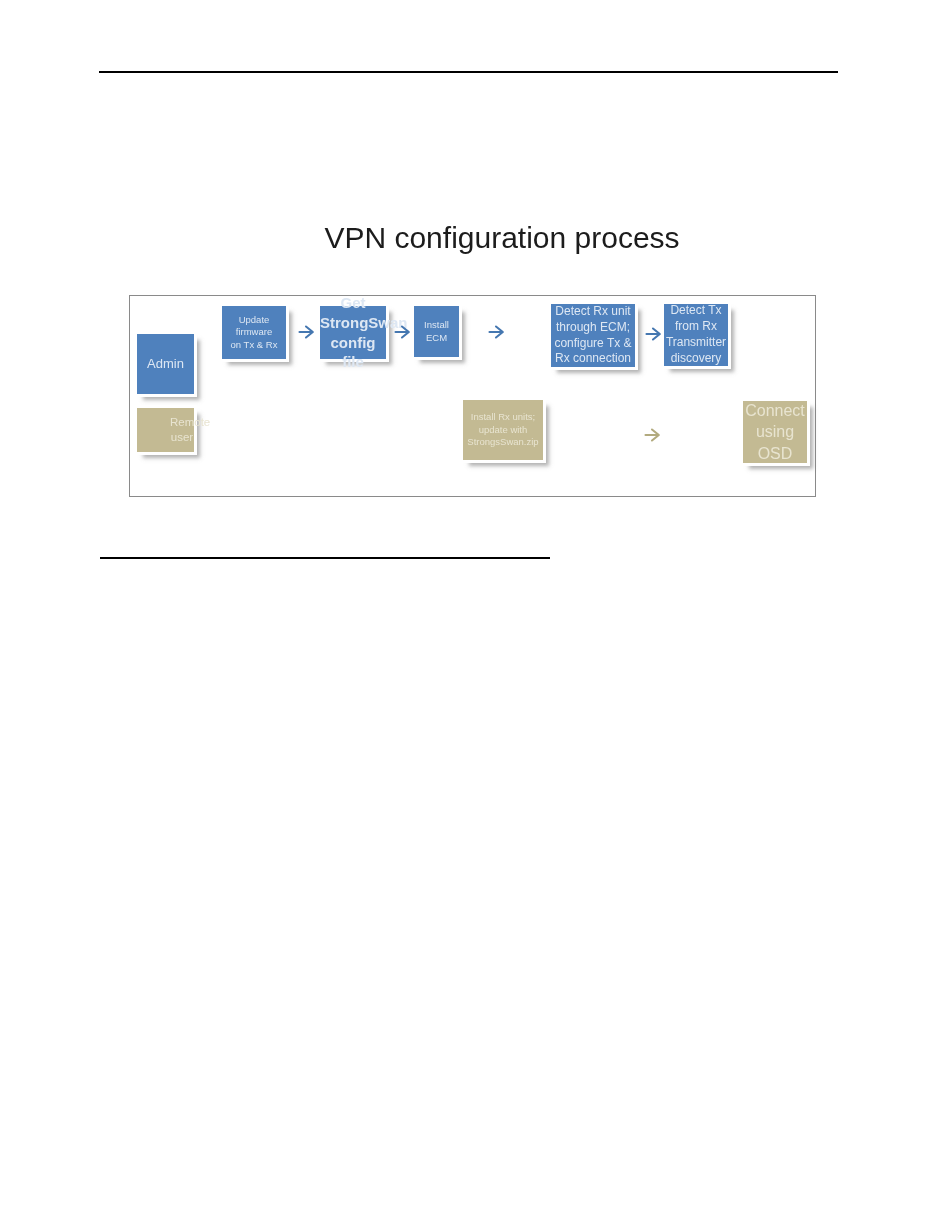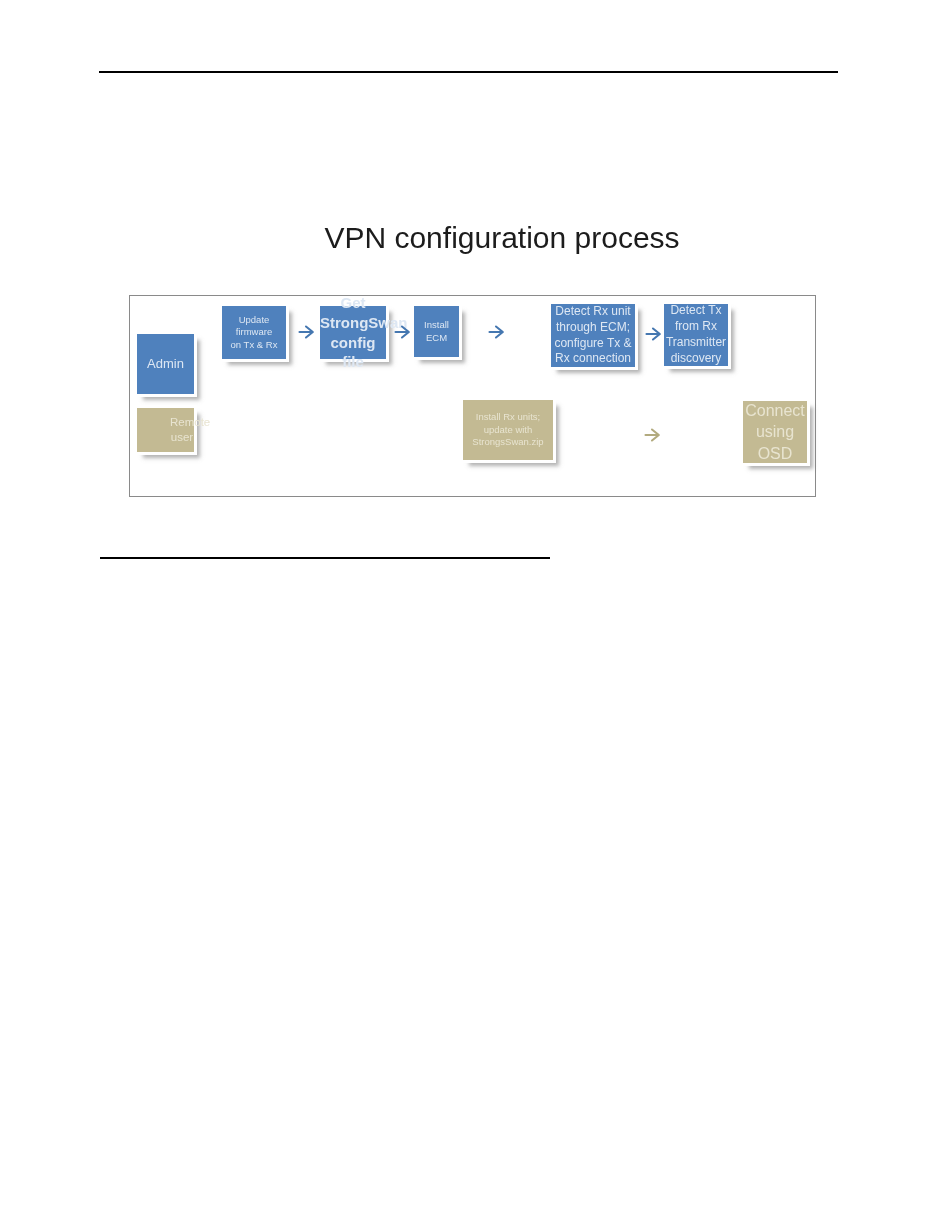--- a/index.html
+++ b/index.html
@@ -49,21 +49,21 @@
   .node-blue { background:var(--node-blue); color:var(--node-blue-text); }
   .node-tan  { background:var(--node-tan);  color:var(--node-tan-text); }
   .node-label { white-space:pre-line; display:block; width:100%; }
   .n-admin        { left:7px;   top:14px;  width:57px; height:60px; font-size:13px;margin-top:24px; }
   .n-update       { left:92px;  top:10px;  width:64px; height:53px; font-size:9.5px; }
   .n-getconfig    { left:190px; top:10px;  width:66px; height:53px; font-size:15px;font-weight:bold; }
   .n-installecm   { left:284px; top:10px;  width:45px; height:51px; font-size:9.5px; }
   .n-detectrx     { left:421px; top:8px;   width:84px; height:63px; font-size:12px; }
   .n-detecttx     { left:534px; top:8px;   width:64px; height:62px; font-size:12px; }
   .n-remoteuser   { left:7px;   top:112px; width:57px; height:44px; font-size:11.5px;padding-left:33px; }
-  .n-installrx    { left:333px; top:104px; width:90px; height:60px; font-size:9.5px; }
+  .n-installrx    { left:333px; top:104px; width:80px; height:60px; font-size:9.5px; }
   .n-connectosd   { left:613px; top:105px; width:64px; height:62px; font-size:16px; }
   .arrow { position:absolute; width:18px; height:16px; }
   .a1 { left:168px; top:28px; }
   .a2 { left:264px; top:28px; }
   .a3 { left:358px; top:28px; }
   .a4 { left:515px; top:30px; }
   .a5 { left:514px; top:131px; }
   .arrow path { fill:none; stroke-width:2.1; stroke-linecap:round; stroke-linejoin:round; }
   .arrow-blue path { stroke:var(--arrow-blue); }
   .arrow-tan  path { stroke:var(--arrow-tan); }

